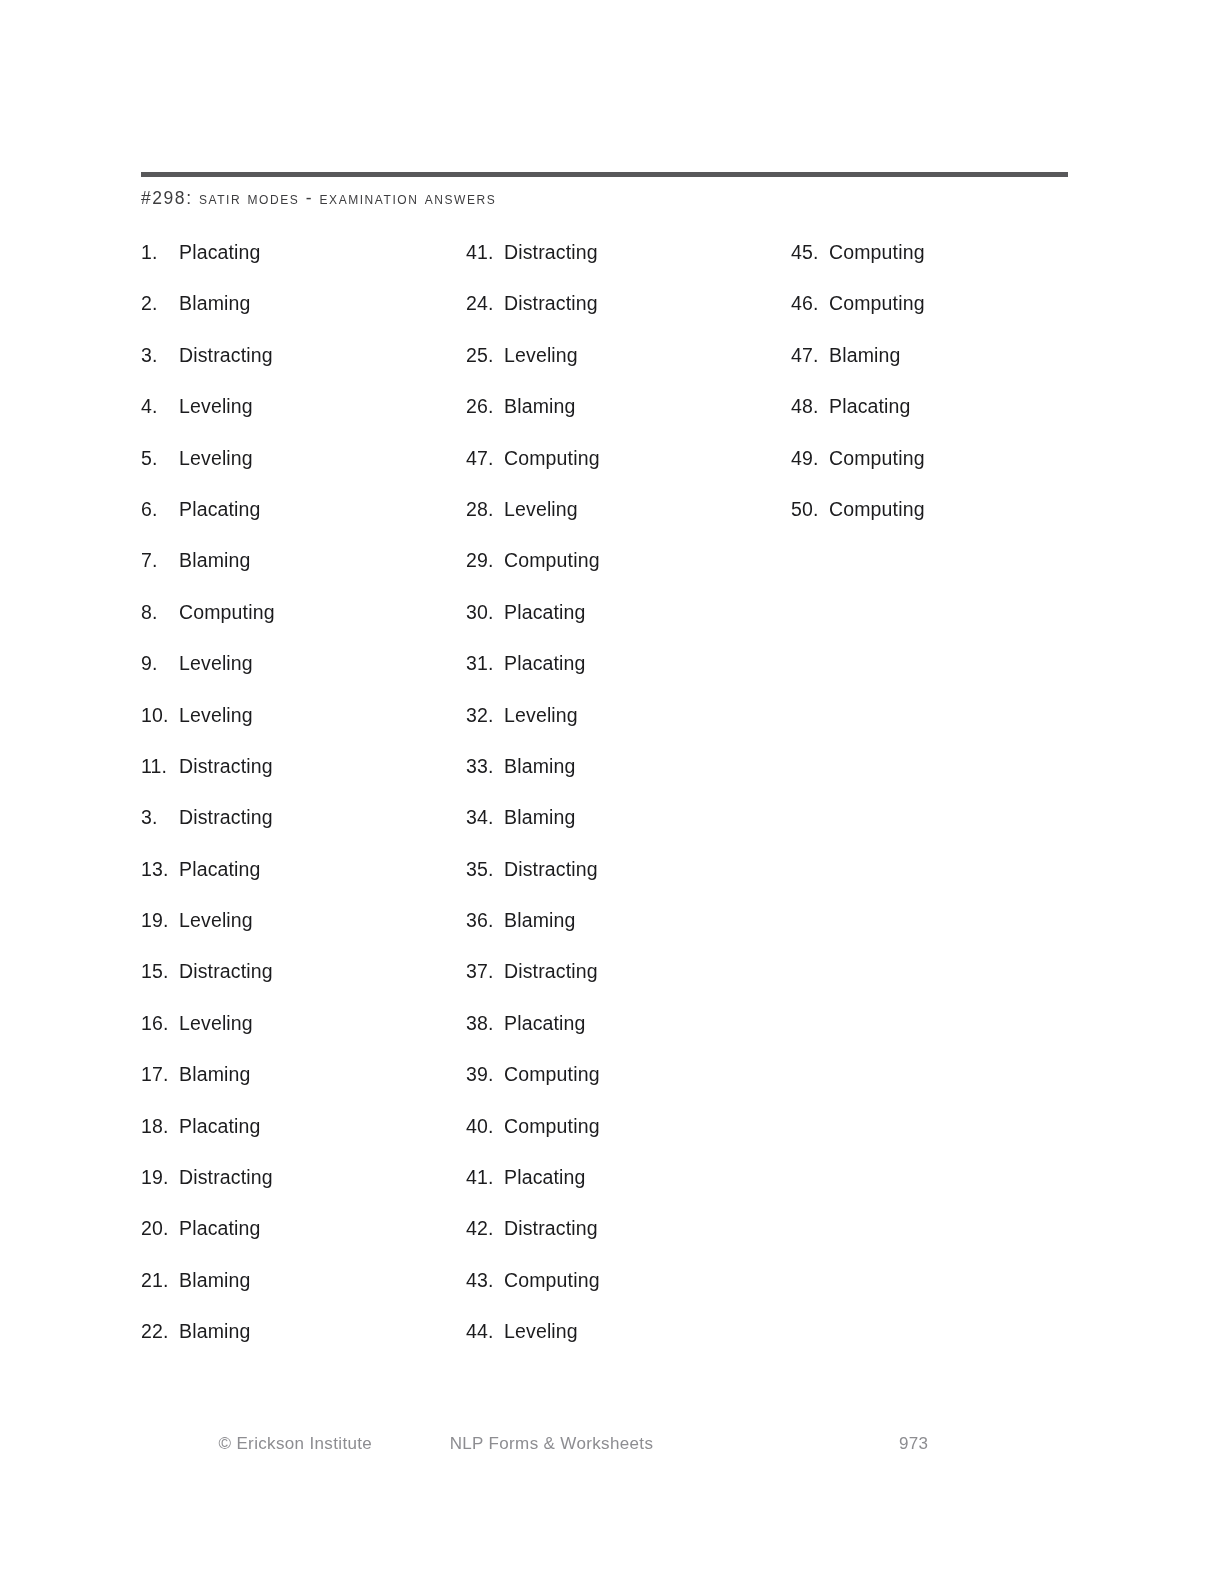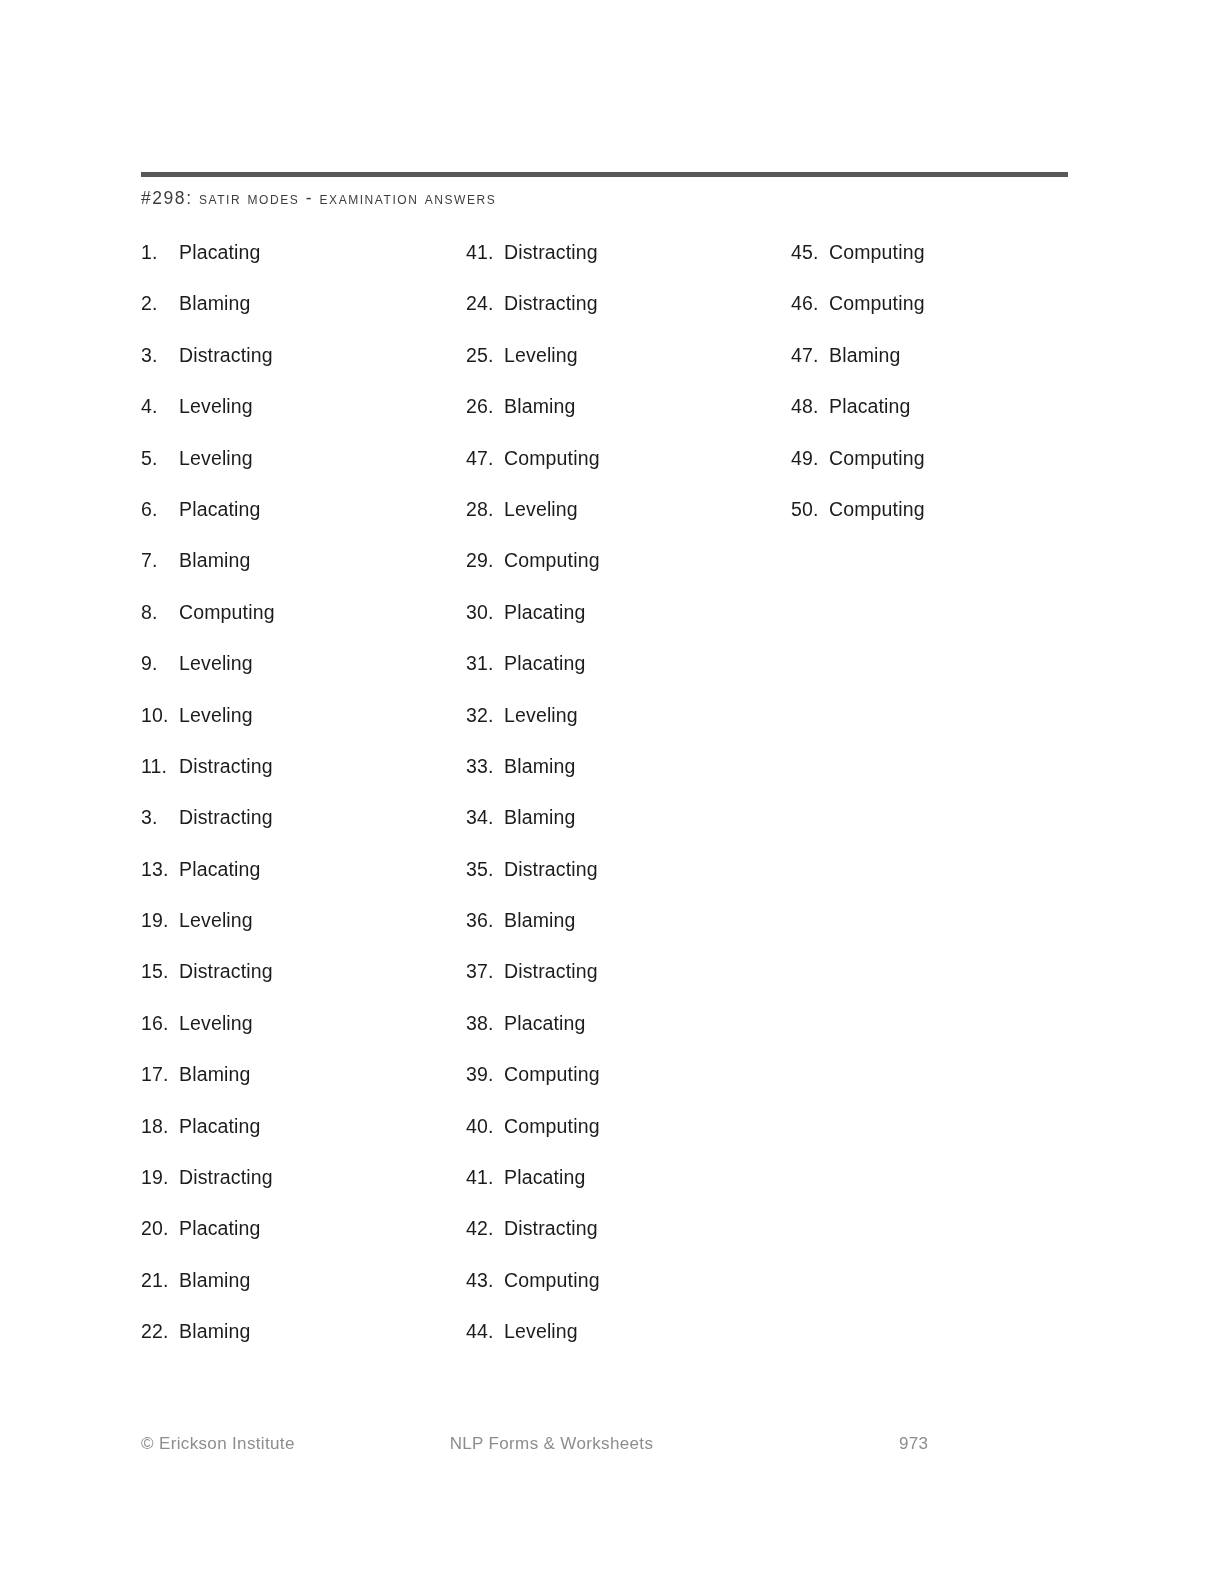--- a/index.html
+++ b/index.html
@@ -87,21 +87,21 @@
     left: 141px;
     top: 1434px;
     width: 927px;
     display: flex;
     align-items: baseline;
     font-size: 17px;
     color: #8d8d91;
     letter-spacing: 0.35px;
     font-weight: 300;
   }
-  .footer-left   { flex: 0 0 33.3%; text-align: left;   white-space: nowrap; }
+  .footer-left   { flex: 0 0 33.3%; text-align: center;   white-space: nowrap; }
   .footer-center { flex: 0 0 33.4%; text-align: left; white-space: nowrap; }
   .footer-right  { flex: 0 0 33.3%; text-align: center;  white-space: nowrap; }
 </style>
 </head>
 <body>
 
 <div class="page">
 
   <div class="header">
     <div class="header-rule"></div>

